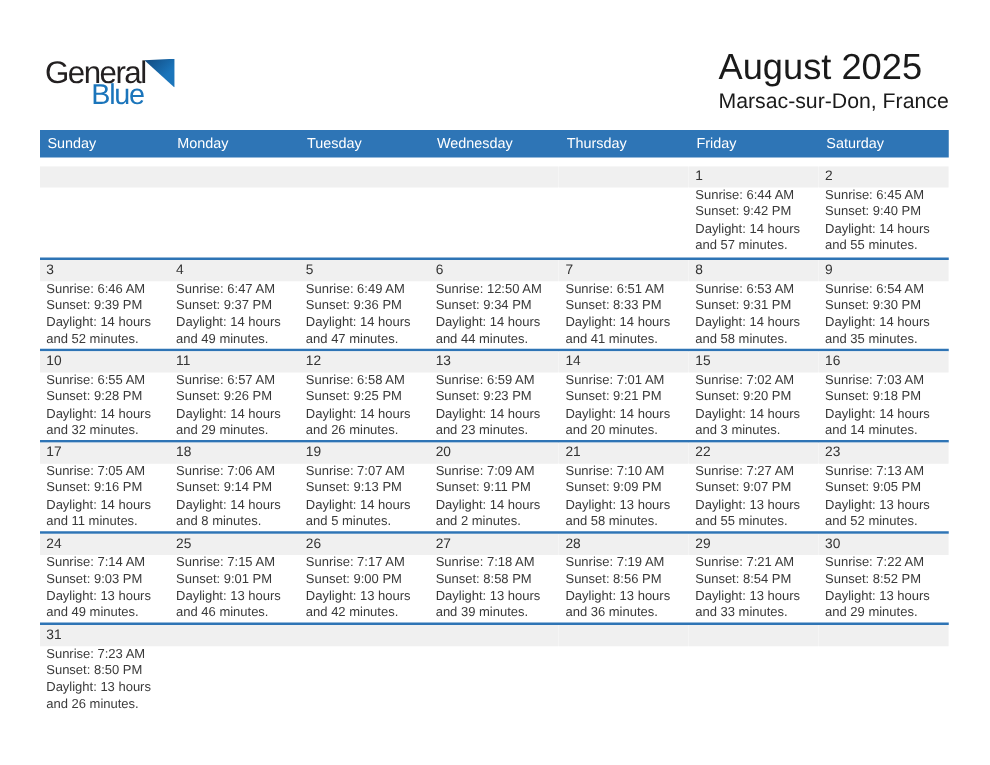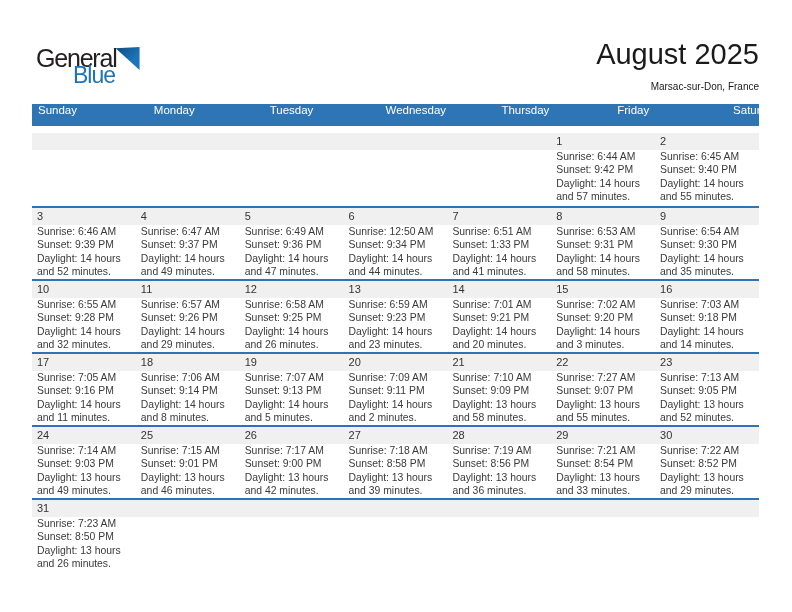--- a/index.html
+++ b/index.html
@@ -10,27 +10,27 @@
   
   .logo{position:absolute;left:36px;top:46px;line-height:1;}
   .logo-top{display:flex;align-items:flex-start;}
   .logo-general{font-size:25px;letter-spacing:-1.2px;color:var(--logo-dark,#232021);font-weight:400;text-align:right;}
   .logo-triangle{width:24px;height:23px;margin-left:-1px;margin-top:1px;
       background:linear-gradient(135deg,#11497e 0%,#1b75bb 65%);
       clip-path:polygon(0 5%,100% 0,100% 100%);}
   .logo-blue{font-size:23px;letter-spacing:-1px;color:var(--logo-blue,#1b75bb);margin-top:-7px;padding-left:37px;}
 
   
-  .titleblock{position:absolute;right:33px;top:38px;text-align:right;color:#1a1a1a;}
+  .titleblock{position:absolute;right:33px;top:38px;color:#1a1a1a;}
   .month-title{font-size:29px;letter-spacing:0;}
-  .location{font-size:10px;margin-top:10px;}
+  .location{font-size:17px;margin-top:0;}
 
   
   .calendar{position:absolute;left:32px;top:104px;width:727px;}
-  .cal-header{display:flex;background:var(--header-bg,#2e75b6);height:22px;gap:12px;}
+  .cal-header{display:flex;background:var(--header-bg,#2e75b6);height:22px;align-items:center;}
   .hcell{flex:0 0 14.2857%;box-sizing:border-box;padding-left:6px;font-size:11.5px;color:#ffffff;}
   .weeks{margin-top:7px;}
   .week{display:flex;min-height:73px;box-sizing:border-box;}
   .week + .week{border-top:2px solid var(--divider,#2e74b5);}
   .cell{flex:0 0 14.2857%;box-sizing:border-box;overflow:hidden;}
   .date-band{background:var(--band-bg,#f0f0f0);height:14px;padding:2px 0 1px 5px;
       font-size:11px;color:#333333;}
   .line{font-size:10.4px;line-height:13.4px;color:#3a3a3a;padding-left:5px;white-space:nowrap;}
   .cell .line:first-of-type{margin-top:2px;}
 </style>
@@ -119,21 +119,21 @@
           <div class="cell">
             <div class="date-band">6</div>
             <div class="line">Sunrise: 12:50 AM</div>
             <div class="line">Sunset: 9:34 PM</div>
             <div class="line">Daylight: 14 hours</div>
             <div class="line">and 44 minutes.</div>
           </div>
           <div class="cell">
             <div class="date-band">7</div>
             <div class="line">Sunrise: 6:51 AM</div>
-            <div class="line">Sunset: 1:33 PM</div>
+            <div class="line">Sunset: 8:33 PM</div>
             <div class="line">Daylight: 14 hours</div>
             <div class="line">and 41 minutes.</div>
           </div>
           <div class="cell">
             <div class="date-band">8</div>
             <div class="line">Sunrise: 6:53 AM</div>
             <div class="line">Sunset: 9:31 PM</div>
             <div class="line">Daylight: 14 hours</div>
             <div class="line">and 58 minutes.</div>
           </div>

